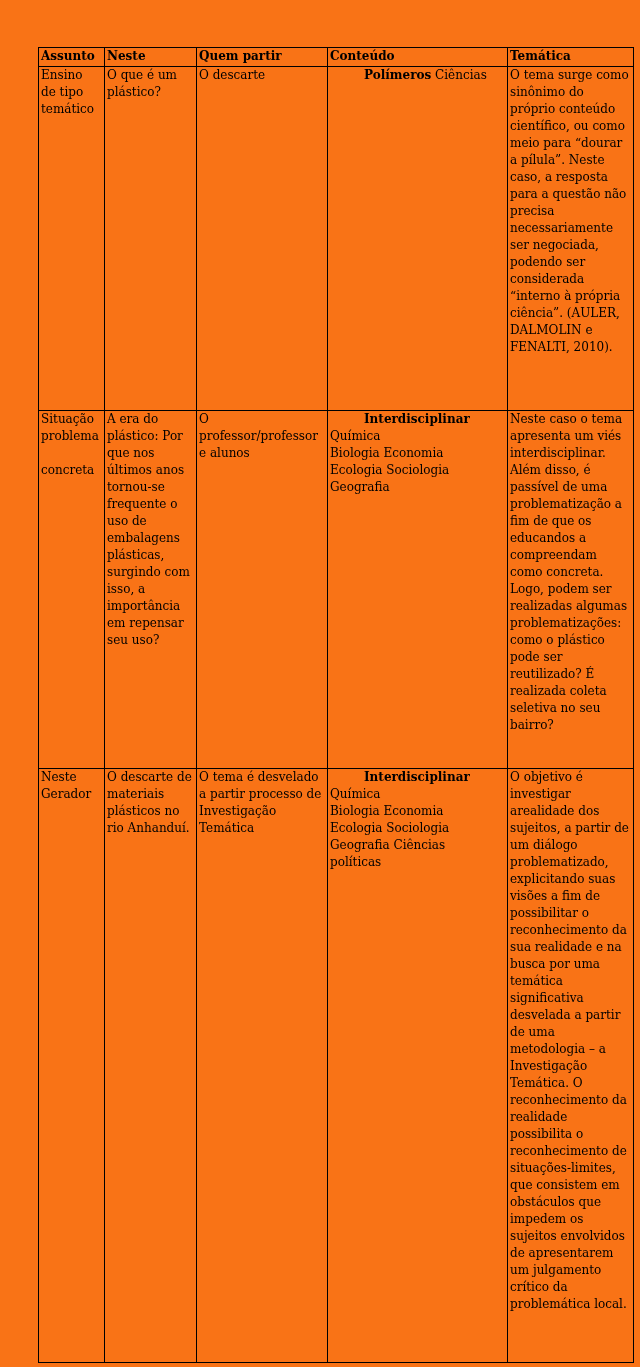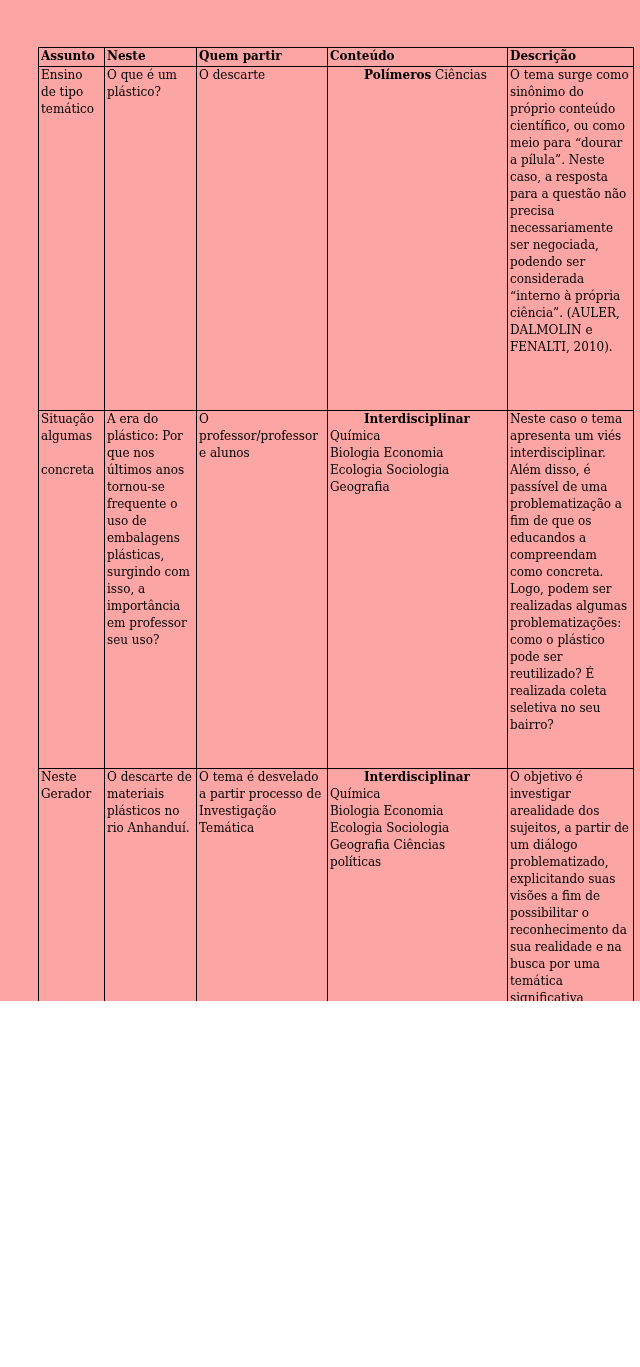--- a/index.html
+++ b/index.html
@@ -6,22 +6,22 @@
   body {
     width: 640px;
     height: 1367px;
     background: #ffffff;
     color: #000000;
     font-family: "DejaVu Serif", "Liberation Serif", serif;
   }
   .page {
     position: relative;
     width: 640px;
-    height: 1001px;
-    background: #fca5a5;
+    height: 1367px;
+    background: #f97316;
     overflow: hidden;
   }
   table.doc {
     position: absolute;
     left: 38px;
     top: 47px;
     width: 595px;
     border-collapse: collapse;
     table-layout: fixed;
   }
@@ -58,38 +58,38 @@
         <col class="c2">
         <col class="c3">
         <col class="c4">
     </colgroup>
     <thead>
       <tr>
         <th>Assunto</th>
         <th>Neste</th>
         <th>Quem partir</th>
         <th>Conteúdo</th>
-        <th>Descrição</th>
+        <th>Temática</th>
       </tr>
     </thead>
     <tbody>
       <tr class="row-0">
         <td>Ensino
 de tipo
 temático</td>
         <td>O que é um plástico?</td>
         <td>O descarte</td>
         <td><span class="b">Polímeros</span><span> Ciências</span></td>
         <td>O tema surge como sinônimo do próprio conteúdo científico, ou como meio para “dourar a pílula”. Neste caso, a resposta para a questão não precisa necessariamente ser negociada, podendo ser considerada “interno à própria ciência”. (AULER, DALMOLIN e FENALTI, 2010).</td>
       </tr>
       <tr class="row-1">
-        <td>Situação algumas
+        <td>Situação problema
 
 concreta</td>
-        <td>A era do plástico: Por que nos últimos anos tornou-se frequente o uso de embalagens plásticas, surgindo com isso, a importância em professor seu uso?</td>
+        <td>A era do plástico: Por que nos últimos anos tornou-se frequente o uso de embalagens plásticas, surgindo com isso, a importância em repensar seu uso?</td>
         <td>O
 professor/professor
 e alunos</td>
         <td><span class="b">Interdisciplinar</span><span> Química
 Biologia Economia
 Ecologia Sociologia
 Geografia</span></td>
         <td>Neste caso o tema apresenta um viés interdisciplinar. Além disso, é passível de uma problematização a fim de que os educandos a compreendam como concreta. Logo, podem ser realizadas algumas problematizações: como o plástico pode ser reutilizado? É realizada coleta seletiva no seu bairro?</td>
       </tr>
       <tr class="row-2">

